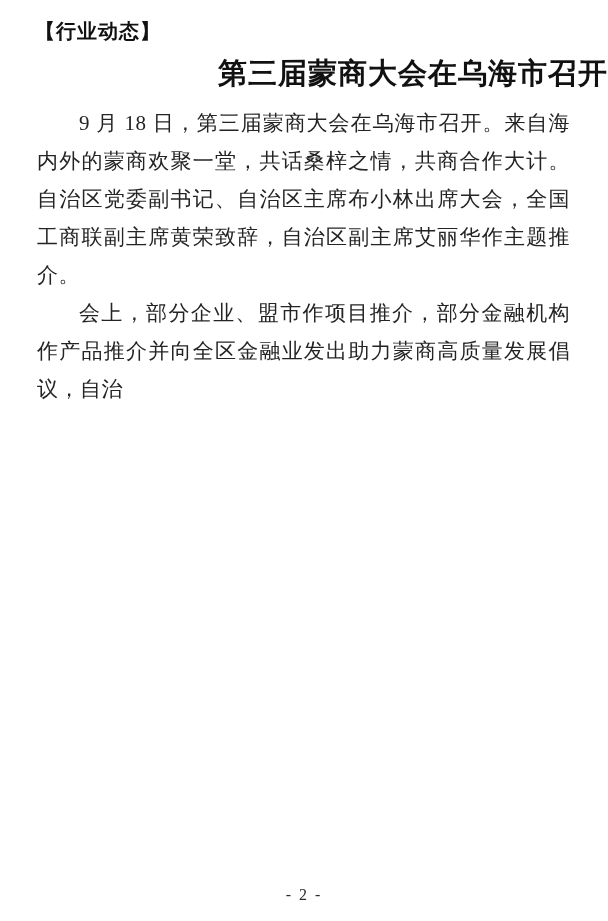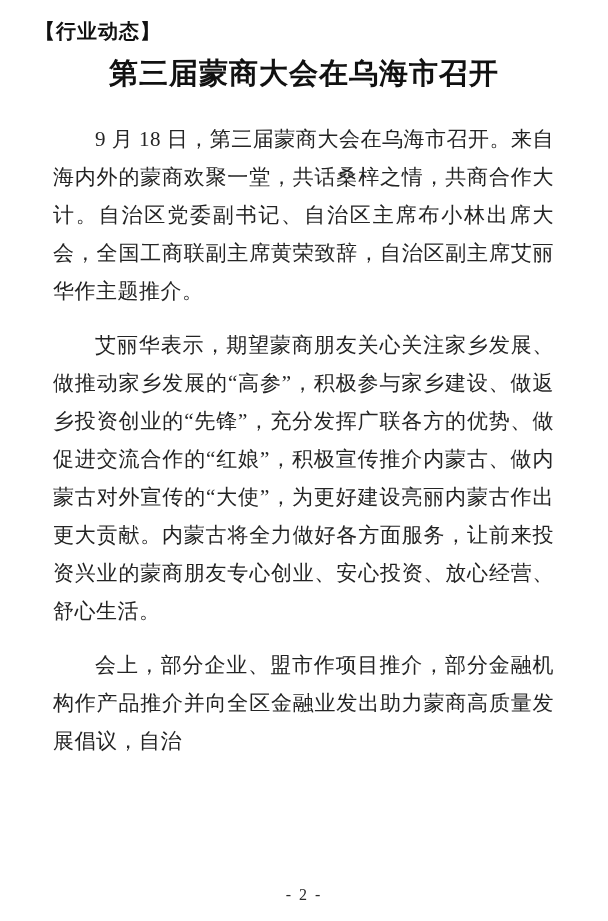--- a/index.html
+++ b/index.html
@@ -26,35 +26,35 @@
     font-size: 20px;
     letter-spacing: 1px;
     color: #111111;
   }
   .title {
     position: absolute;
     left: 0;
     top: 54px;
     width: 608px;
     margin: 0;
-    text-align: center;
+    text-align: right;
     font-family: "Liberation Serif", "DejaVu Serif", serif;
     font-weight: bold;
     font-size: 29px;
     letter-spacing: 1px;
     color: #111111;
   }
   .body-text {
     position: absolute;
     left: 37px;
     top: 104px;
     width: 533px;
   }
   .body-text p {
-    margin: 16px;
+    margin: 0;
     font-size: 21px;
     line-height: 38px;
     text-align: justify;
     text-indent: 2em;
     letter-spacing: 0.5px;
     color: #242424;
     word-break: break-all;
   }
   .page-number {
     position: absolute;
@@ -72,19 +72,18 @@
 <body>
 
 <div class="page">
 
   <div class="section-header">【行业动态】</div>
 
   <h1 class="title">第三届蒙商大会在乌海市召开</h1>
 
   <div class="body-text">
     <p>9 月 18 日，第三届蒙商大会在乌海市召开。来自海内外的蒙商欢聚一堂，共话桑梓之情，共商合作大计。自治区党委副书记、自治区主席布小林出席大会，全国工商联副主席黄荣致辞，自治区副主席艾丽华作主题推介。</p>
-    <p>艾丽华表示，期望蒙商朋友关心关注家乡发展、做推动家乡发展的“高参”，积极参与家乡建设、做返乡投资创业的“先锋”，充分发挥广联各方的优势、做促进交流合作的“红娘”，积极宣传推介内蒙古、做内蒙古对外宣传的“大使”，为更好建设亮丽内蒙古作出更大贡献。内蒙古将全力做好各方面服务，让前来投资兴业的蒙商朋友专心创业、安心投资、放心经营、舒心生活。</p>
     <p>会上，部分企业、盟市作项目推介，部分金融机构作产品推介并向全区金融业发出助力蒙商高质量发展倡议，自治</p>
   </div>
 
   <div class="page-number">- 2 -</div>
 
 </div>
 
 </body></html>

